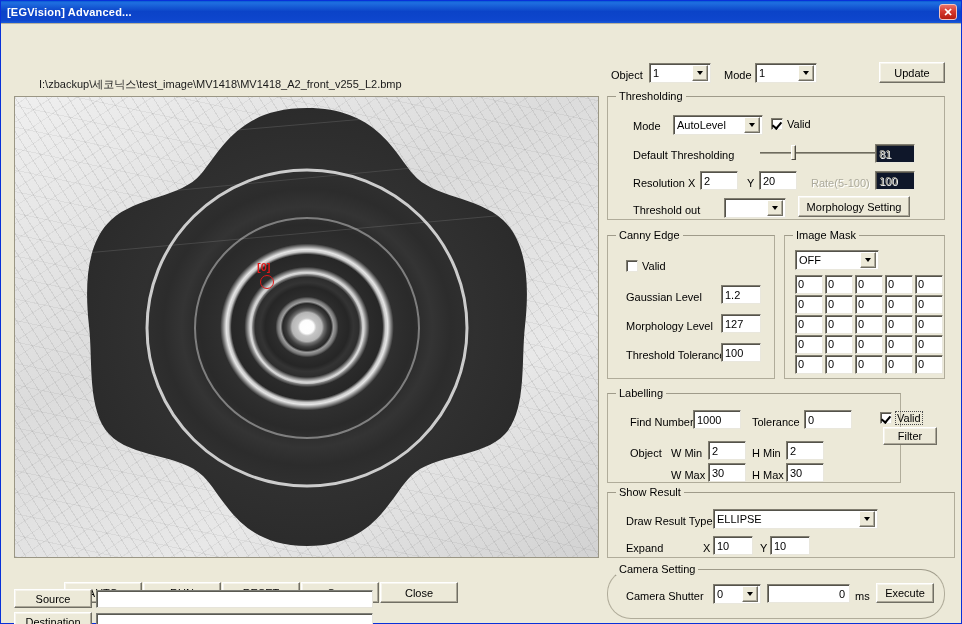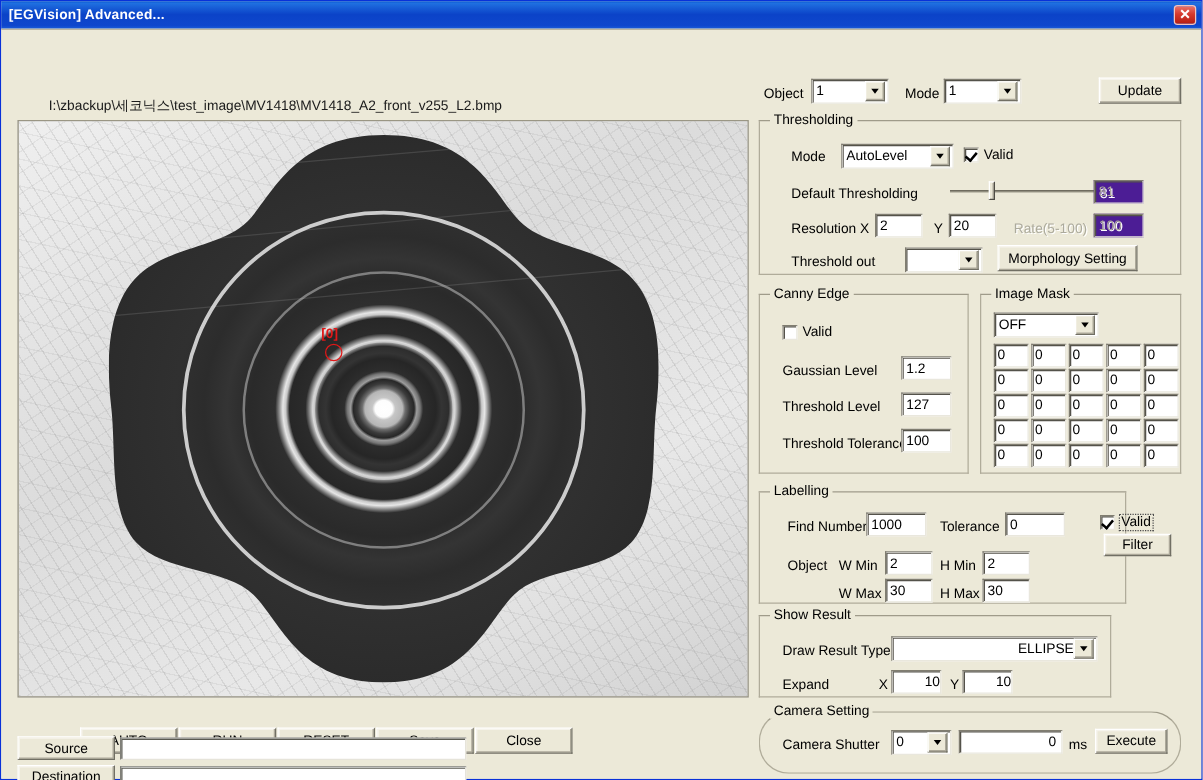--- a/index.html
+++ b/index.html
@@ -130,21 +130,21 @@
     position: absolute; height: 19px;
     background: #ffffff;
     border: 1px solid #807d70;
     border-right-color: #e9e7dd; border-bottom-color: #e9e7dd;
     box-shadow: inset 1px 1px 0 #54524a;
     font-size: 11px; color: #000;
     padding: 1px 0 0 3px; line-height: 16px;
     font-family: "Liberation Sans", sans-serif;
     overflow: hidden; white-space: nowrap;
   }
-  .tf.dis { background: #4c1d95; color: #acaa9c; text-shadow: 1px 1px 0 #fff; }
+  .tf.dis { background: #0f172a; color: #acaa9c; text-shadow: 1px 1px 0 #fff; }
   .tf.right { text-align: right; padding-right: 4px; padding-left: 0; }
   .combo {
     position: absolute; height: 20px;
     background: #ffffff;
     border: 1px solid #807d70;
     border-right-color: #e9e7dd; border-bottom-color: #e9e7dd;
     box-shadow: inset 1px 1px 0 #54524a;
     font-size: 11px; color: #000;
     display: flex; align-items: center;
     padding-left: 3px;
@@ -371,21 +371,21 @@
     </div>
 
     <div class="groupbox" style="left:606px; top:211px; width:168px; height:144px;">
       <span class="gb-title">Canny Edge</span>
       <div class="chk" style="left:18px; top:24px;">
         <span class="chk-box"></span>
         <span class="chk-label">Valid</span>
       </div>
       <span class="lbl" style="left:18px; top:55px;">Gaussian Level</span>
       <div class="tf" style="left:113px; top:49px; width:40px;">1.2</div>
-      <span class="lbl" style="left:18px; top:84px;">Threshold Level</span>
+      <span class="lbl" style="left:18px; top:84px;">Morphology Level</span>
       <div class="tf" style="left:113px; top:78px; width:40px;">127</div>
       <span class="lbl" style="left:18px; top:113px;">Threshold Tolerance</span>
       <div class="tf" style="left:113px; top:107px; width:40px;">100</div>
     </div>
 
     <div class="groupbox" style="left:783px; top:211px; width:161px; height:144px;">
       <span class="gb-title">Image Mask</span>
       <div class="combo" style="left:10px; top:14px; width:84px;">
         <span class="cb-text">OFF</span>
         <span class="cb-arrow"></span>
@@ -436,21 +436,21 @@
       <span class="lbl" style="left:63px; top:53px;">W Min</span>
       <div class="tf" style="left:100px; top:47px; width:38px;">2</div>
       <span class="lbl" style="left:144px; top:53px;">H Min</span>
       <div class="tf" style="left:178px; top:47px; width:38px;">2</div>
       <span class="lbl" style="left:63px; top:75px;">W Max</span>
       <div class="tf" style="left:100px; top:69px; width:38px;">30</div>
       <span class="lbl" style="left:144px; top:75px;">H Max</span>
       <div class="tf" style="left:178px; top:69px; width:38px;">30</div>
     </div>
 
-    <div class="groupbox" style="left:606px; top:468px; width:282px; height:66px;text-align:right;">
+    <div class="groupbox" style="left:606px; top:468px; width:348px; height:66px;">
       <span class="gb-title">Show Result</span>
       <span class="lbl" style="left:18px; top:22px;">Draw Result Type</span>
       <div class="combo" style="left:105px; top:16px; width:165px;">
         <span class="cb-text">ELLIPSE</span>
         <span class="cb-arrow"></span>
       </div>
       <span class="lbl" style="left:18px; top:49px;">Expand</span>
       <span class="lbl" style="left:95px; top:49px;">X</span>
       <div class="tf" style="left:105px; top:43px; width:40px;">10</div>
       <span class="lbl" style="left:152px; top:49px;">Y</span>

